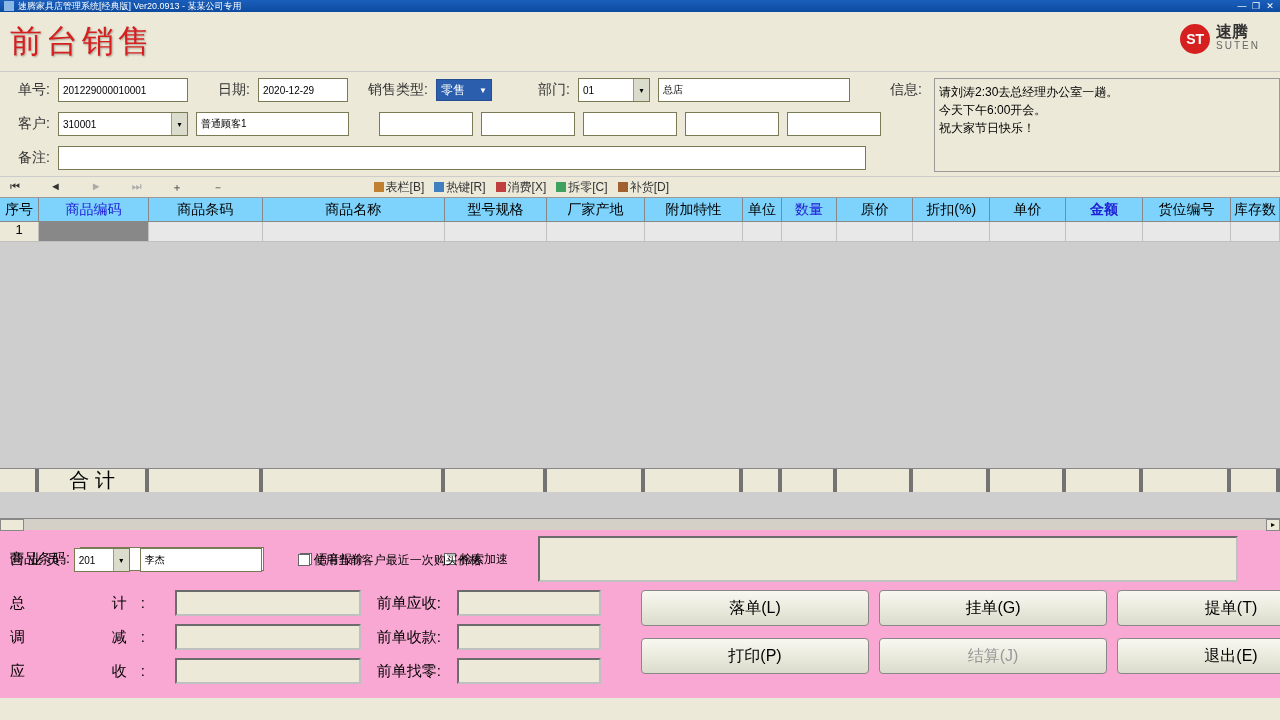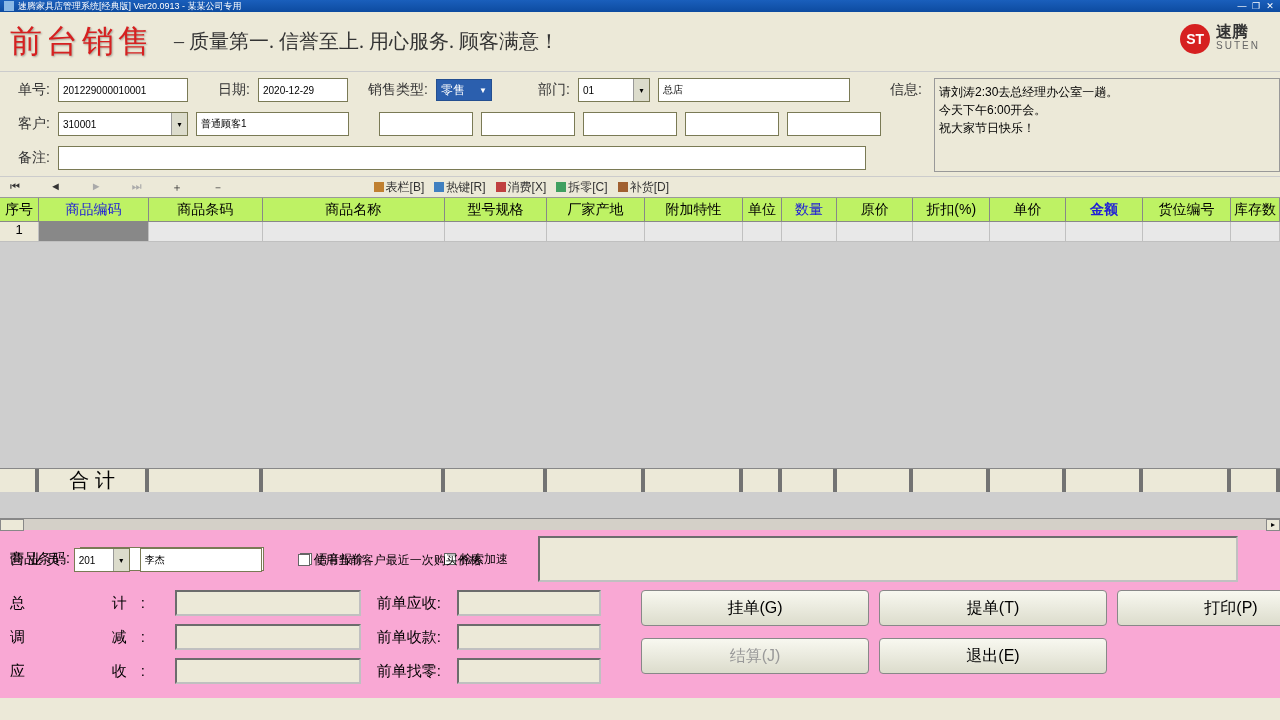--- a/index.html
+++ b/index.html
@@ -29,21 +29,21 @@
 .info-box{position:absolute;right:0;top:78px;width:346px;height:94px;border:1px solid #999;background:#ece9d8;padding:4px;font-size:14px;line-height:18px;overflow:auto}
 .remark-input{width:808px;height:24px}
 .nav-bar{height:22px;background:#ece9d8;display:flex;align-items:center;padding:0 10px;gap:30px;border-top:1px solid #ccc;border-bottom:1px solid #999}
 .nav-btns{display:flex;gap:30px}
 .nav-btn{cursor:pointer;font-size:11px;color:#333}
 .tool-btns{display:flex;gap:10px;margin-left:120px}
 .tool-btn{cursor:pointer;font-size:11px;color:#333;display:inline-flex;align-items:center;gap:2px}
 .tool-icon{width:10px;height:10px;display:inline-block}
 .grid-area{background:#cecece;position:relative;height:320px;overflow:hidden}
 .grid-header{display:flex;background:#ece9d8;border-bottom:1px solid #888;height:24px}
-.gh{border-right:1px solid #888;display:flex;align-items:center;justify-content:center;font-size:14px;background:#bef264}
+.gh{border-right:1px solid #888;display:flex;align-items:center;justify-content:center;font-size:14px;background:#7dd3fc}
 .gh-blue{color:#2020d6}
 .grid-body{background:#cecece;height:270px;position:relative}
 .grid-row{display:flex;height:20px;background:#fff}
 .gc{border-right:1px solid #c0c0c0;border-bottom:1px solid #c0c0c0;height:20px;background:#e8e8e8}
 .gc-first{background:#ece9d8;text-align:center;font-size:13px}
 .gc-sel{background:#888}
 .grid-footer{position:absolute;bottom:0;left:0;right:0;display:flex;height:24px;background:#ece9d8;border-top:1px solid #888}
 .gf{border-right:4px solid #737373;display:flex;align-items:center;justify-content:center;font-size:20px}
 .hscroll{height:12px;background:#d4d0c8;border-top:1px solid #888;position:relative}
 .hscroll-thumb{position:absolute;left:0;top:0;width:24px;height:12px;background:#ece9d8;border:1px solid #888}
@@ -70,21 +70,20 @@
   <span class="titlebar-text">速腾家具店管理系统[经典版] Ver20.0913  -  某某公司专用</span>
   <div class="titlebar-btns">
     <span class="titlebar-btn">—</span>
     <span class="titlebar-btn">❐</span>
     <span class="titlebar-btn">✕</span>
   </div>
 </div>
 
 <div class="header-area">
   <span class="app-title">前台销售</span>
-  <span class="slogan">– 质量第一. 信誉至上. 用心服务. 顾客满意！</span>
   <div class="logo">
     <div class="logo-badge">ST</div>
     <div class="logo-text">
       <span class="logo-cn">速腾</span>
       <span class="logo-en">SUTEN</span>
     </div>
   </div>
 </div>
 
 <div class="form-area">
@@ -262,20 +261,21 @@
       <div class="sum-fld"></div>
       <span class="sum-lbl2">前单收款:</span>
       <div class="sum-fld2"></div>
 
       <span class="sum-lbl">应&nbsp;&nbsp;&nbsp;&nbsp;收:</span>
       <div class="sum-fld"></div>
       <span class="sum-lbl2">前单找零:</span>
       <div class="sum-fld2"></div>
     </div>
     <div class="action-btns">
+      <div class="act-btn">落单(L)</div>
       <div class="act-btn">挂单(G)</div>
       <div class="act-btn">提单(T)</div>
       <div class="act-btn">打印(P)</div>
       <div class="act-btn disabled">结算(J)</div>
       <div class="act-btn">退出(E)</div>
     </div>
   </div>
 </div>
 
 </body></html>

